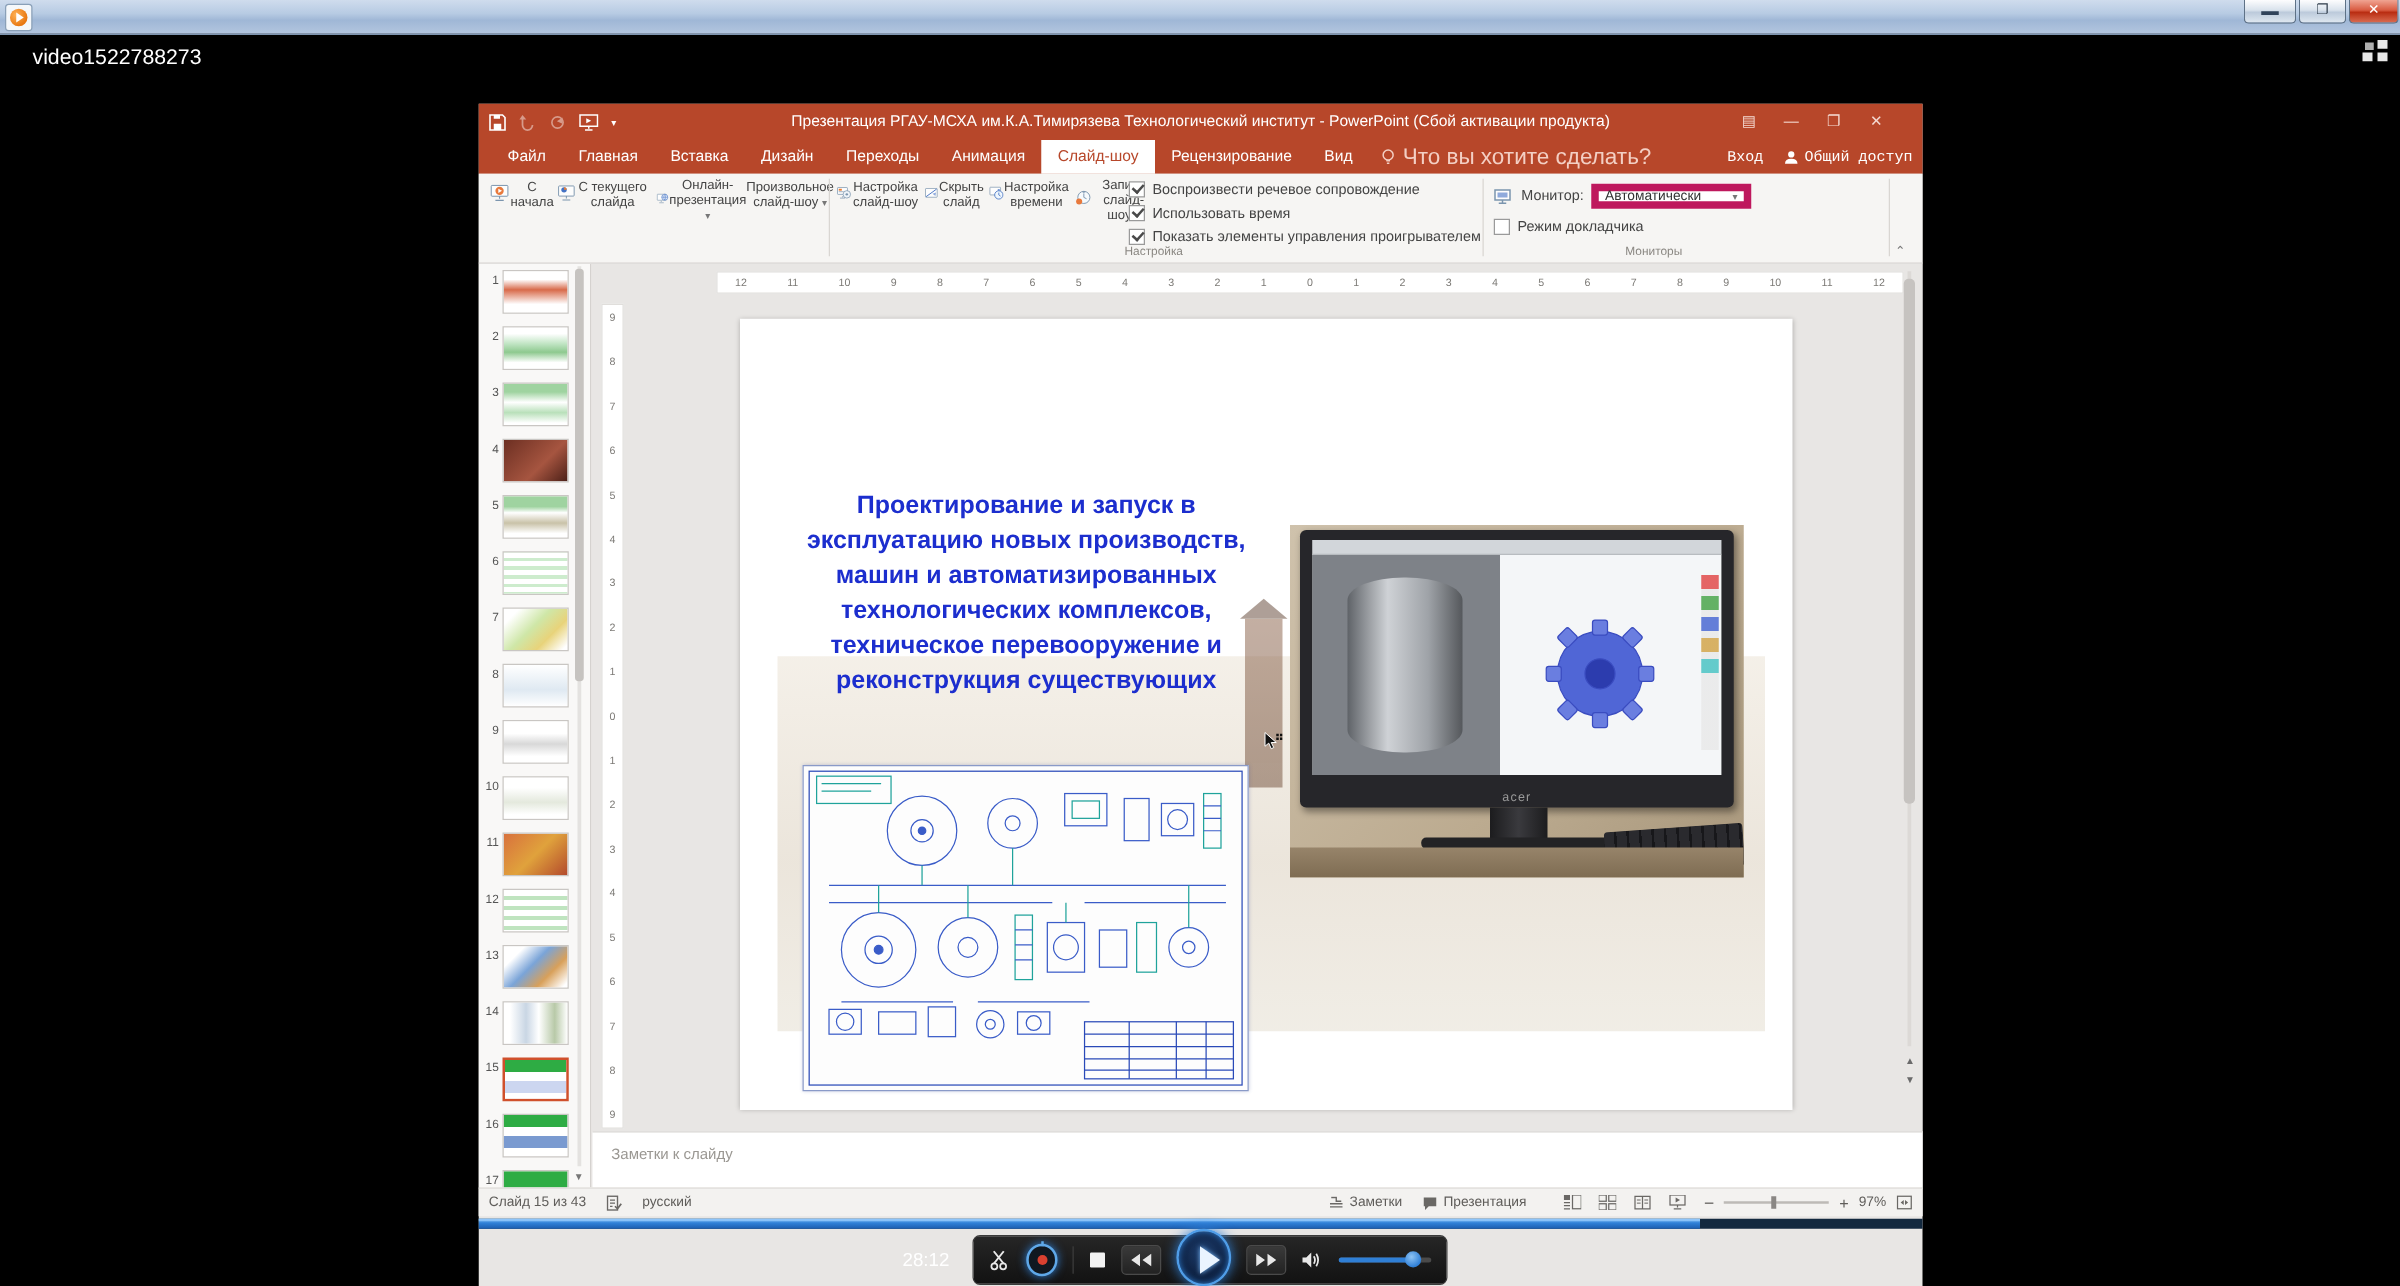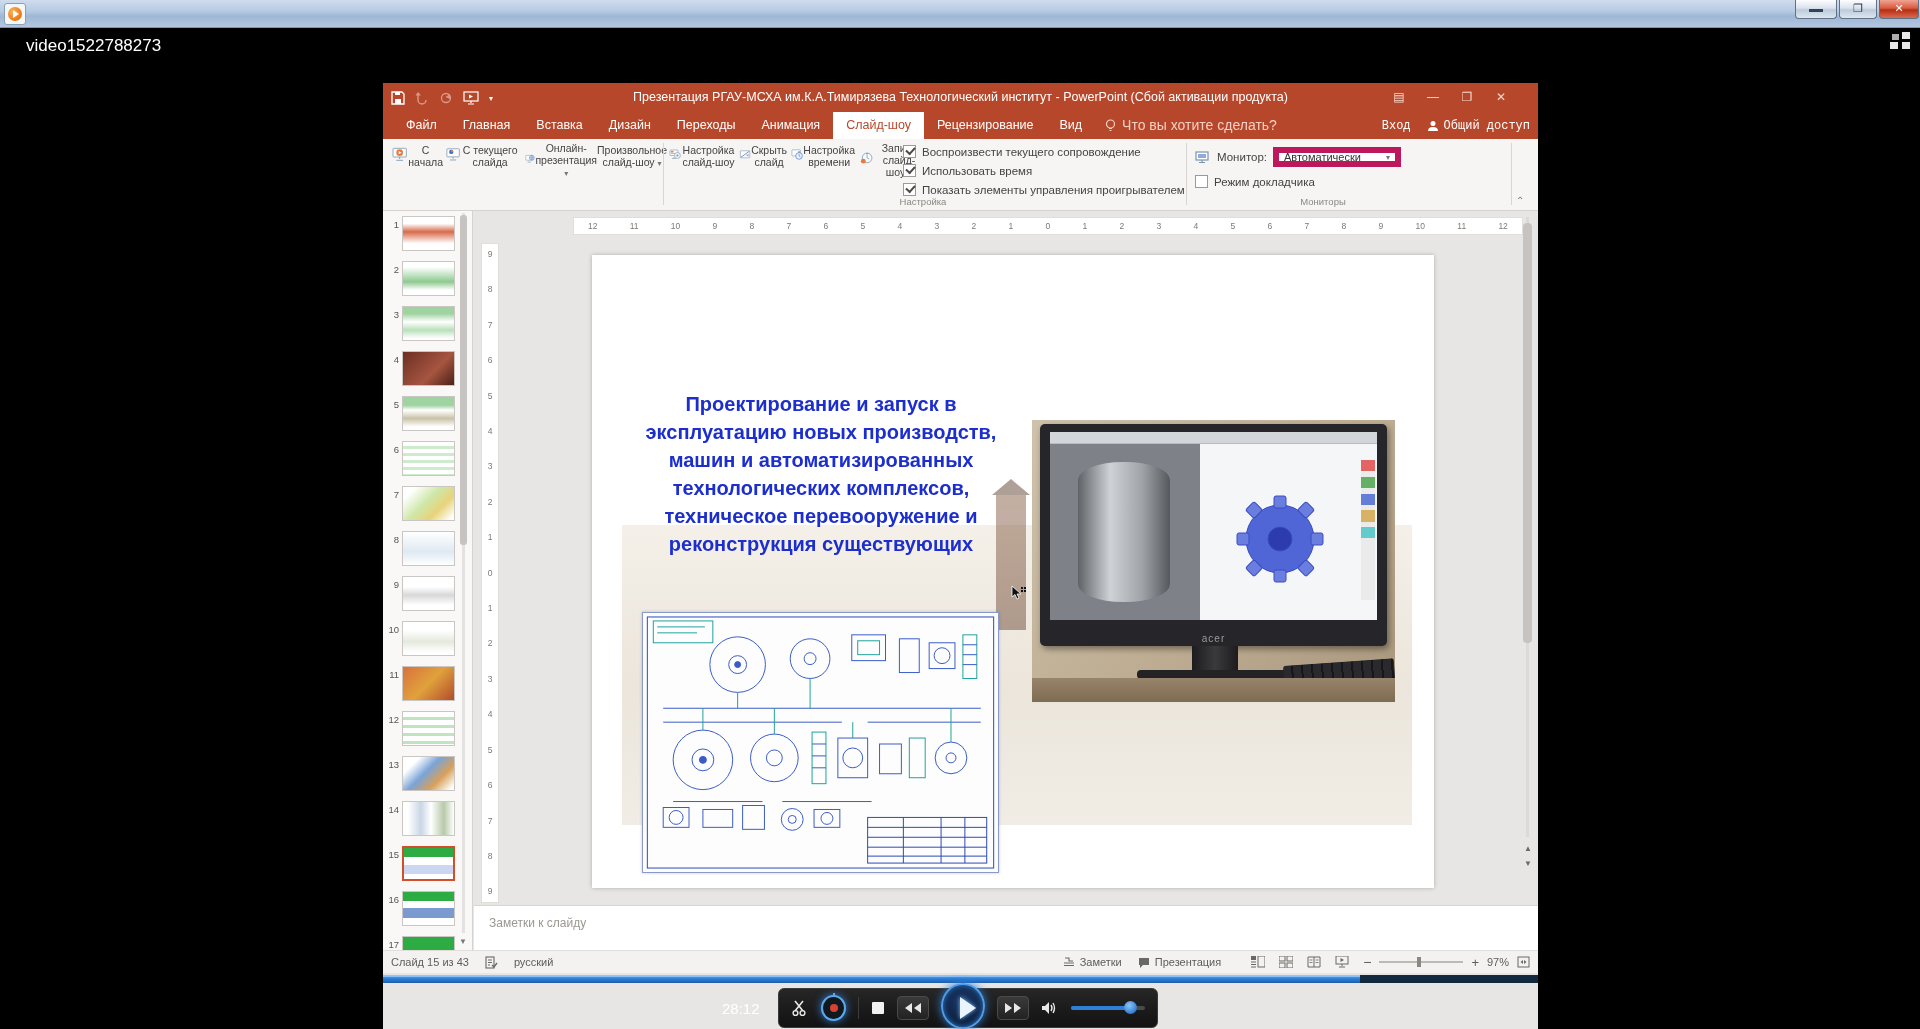--- a/index.html
+++ b/index.html
@@ -32,21 +32,21 @@
   #ppt-titlebar { left:0; top:0; width:1155px; height:29px; background:#B7472A; color:#fff; }
   #qat { left:8px; top:5px; height:20px; display:flex; gap:10px; align-items:center; color:#fff; }
   #qat svg { display:block; }
   #ppt-title { left:0; top:0; width:1155px; height:29px; text-align:center; line-height:29px; font-size:12.5px; color:#fff; white-space:nowrap; }
   .ppt-winbtn { top:0; width:32px; height:29px; color:#f4d9d1; font-size:12px; text-align:center; line-height:29px; }
   #ppt-ribbonopts { left:1000px; } #ppt-min { left:1034px; } #ppt-max { left:1068px; } #ppt-close { left:1102px; }
 
   #ppt-tabs { left:0; top:29px; width:1155px; height:27px; background:#B7472A; display:flex; align-items:stretch; padding-left:10px; }
   .tab { color:#fff; font-size:12.5px; padding:0 13px; line-height:27px; white-space:nowrap; }
   .tab:nth-child(7) { background:#fff; color:#B7472A; }
-  #tellme { display:flex; align-items:center; gap:6px; color:#f3cfc4; font-size:14px; padding:0 10px; line-height:27px; white-space:nowrap; }
+  #tellme { display:flex; align-items:center; gap:6px; color:#f3cfc4; font-size:18px; padding:0 10px; line-height:27px; white-space:nowrap; }
   #account { position:absolute; right:8px; top:29px; height:27px; display:flex; align-items:center; gap:16px; color:#fff; font-size:12px;font-family:Liberation Mono, monospace; }
   #account .acct-item { display:flex; align-items:center; gap:5px; }
 
   #ribbon { left:0; top:56px; width:1155px; height:72px; background:#F6F5F3; border-bottom:1px solid #D5D2CF; }
   .rgroup-label { position:absolute; top:57px; font-size:9.5px; color:#8a8782; text-align:center; }
   .rsep { position:absolute; top:4px; width:1px; height:62px; background:#D9D6D2; }
   .rbtn { position:absolute; top:3px; display:flex; flex-direction:row; align-items:center; color:#444; font-size:10.5px; line-height:1.15; text-align:center; }
   .rbtn svg { margin-bottom:2px; }
   .caret { font-size:8px; color:#777; }
   .chkrow { position:absolute; display:flex; align-items:center; gap:6px; font-size:11.5px; color:#444; white-space:nowrap; }
@@ -311,21 +311,21 @@
       <svg width="26" height="26" viewBox="0 0 26 26">
           <circle cx="15" cy="11" r="9" fill="#f6fafd" stroke="#7b95ae" stroke-width="1.4"></circle>
           <path d="M15 5 v6 l4 2" stroke="#7b95ae" fill="none" stroke-width="1.4"></path>
           <circle cx="8" cy="17" r="4.5" fill="#e8793c"></circle>
           <path d="M13 3h4M15 1.5v3" stroke="#7b95ae" stroke-width="1.2"></path>
         </svg>
       <span><span>Запись слайд-шоу</span> <span class="caret">▾</span></span>
     </div>
     <div class="chkrow" style="left:520px; top:6px;">
       <span class="chkbox checked"></span>
-      <span>Воспроизвести текущего сопровождение</span>
+      <span>Воспроизвести речевое сопровождение</span>
     </div>
     <div class="chkrow" style="left:520px; top:25px;">
       <span class="chkbox checked"></span>
       <span>Использовать время</span>
     </div>
     <div class="chkrow" style="left:520px; top:44px;">
       <span class="chkbox checked"></span>
       <span>Показать элементы управления проигрывателем</span>
     </div>
     <div class="rgroup-label" style="left:430px; width:220px;">Настройка</div>

